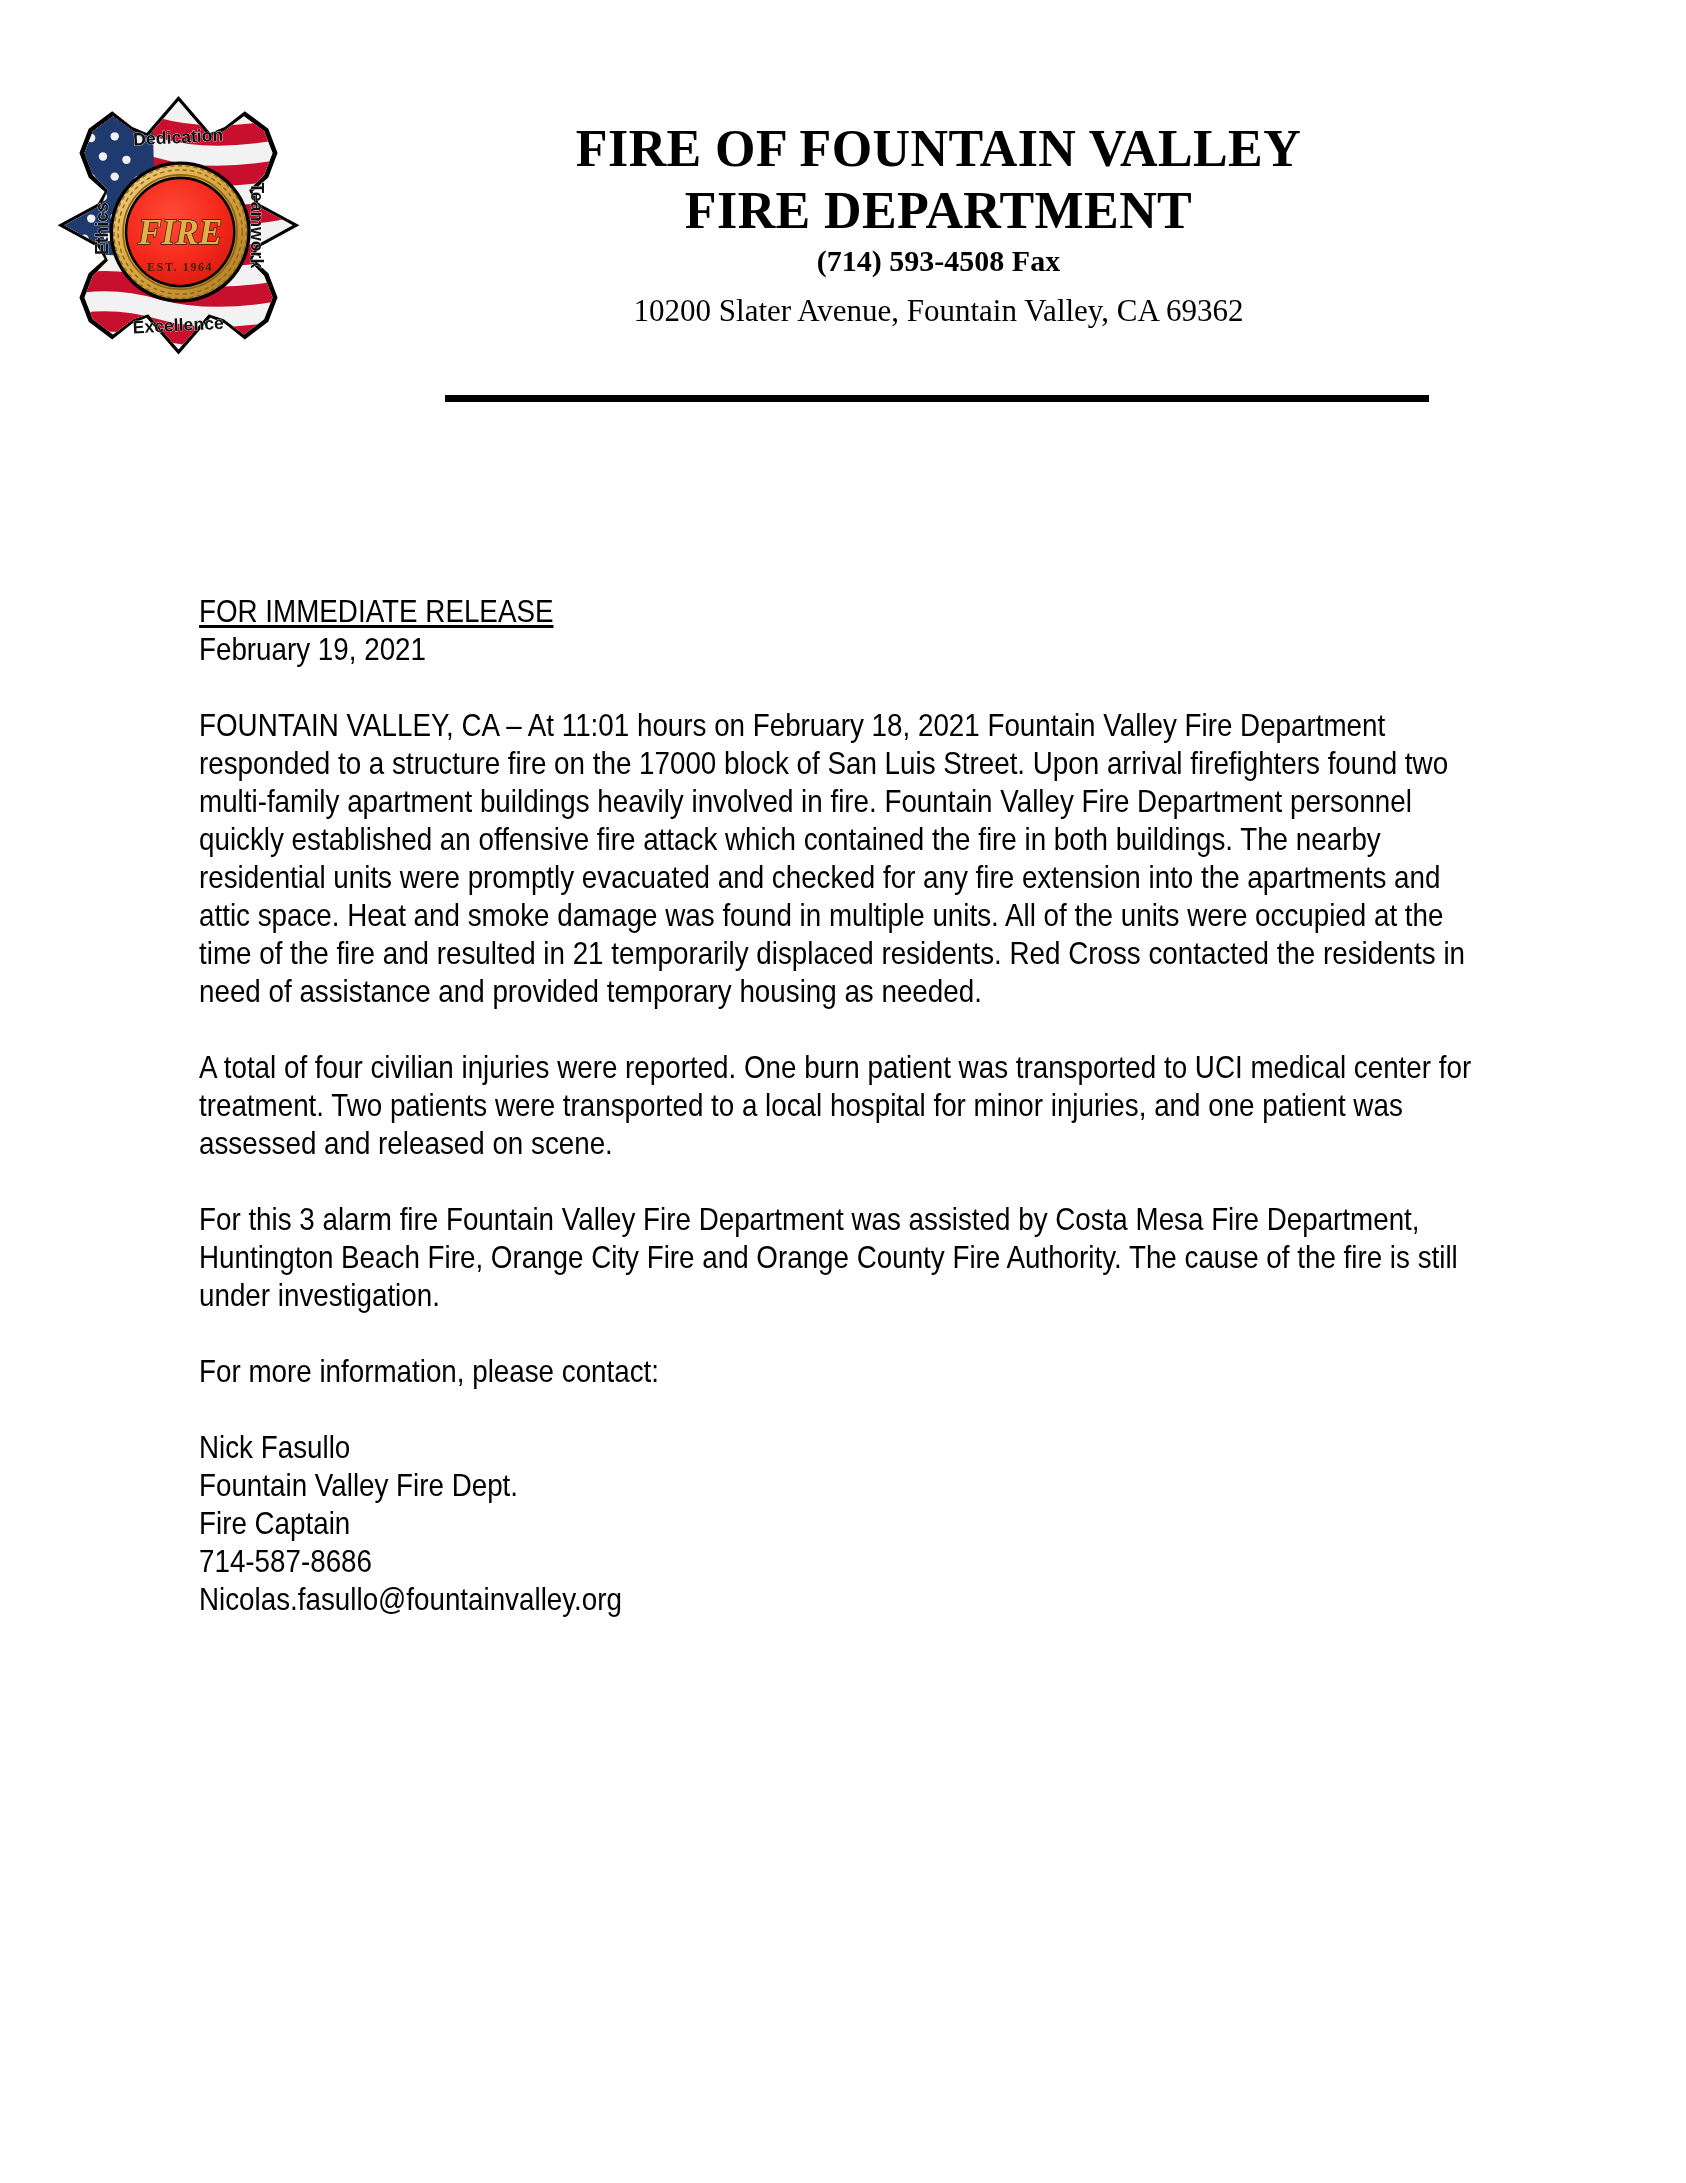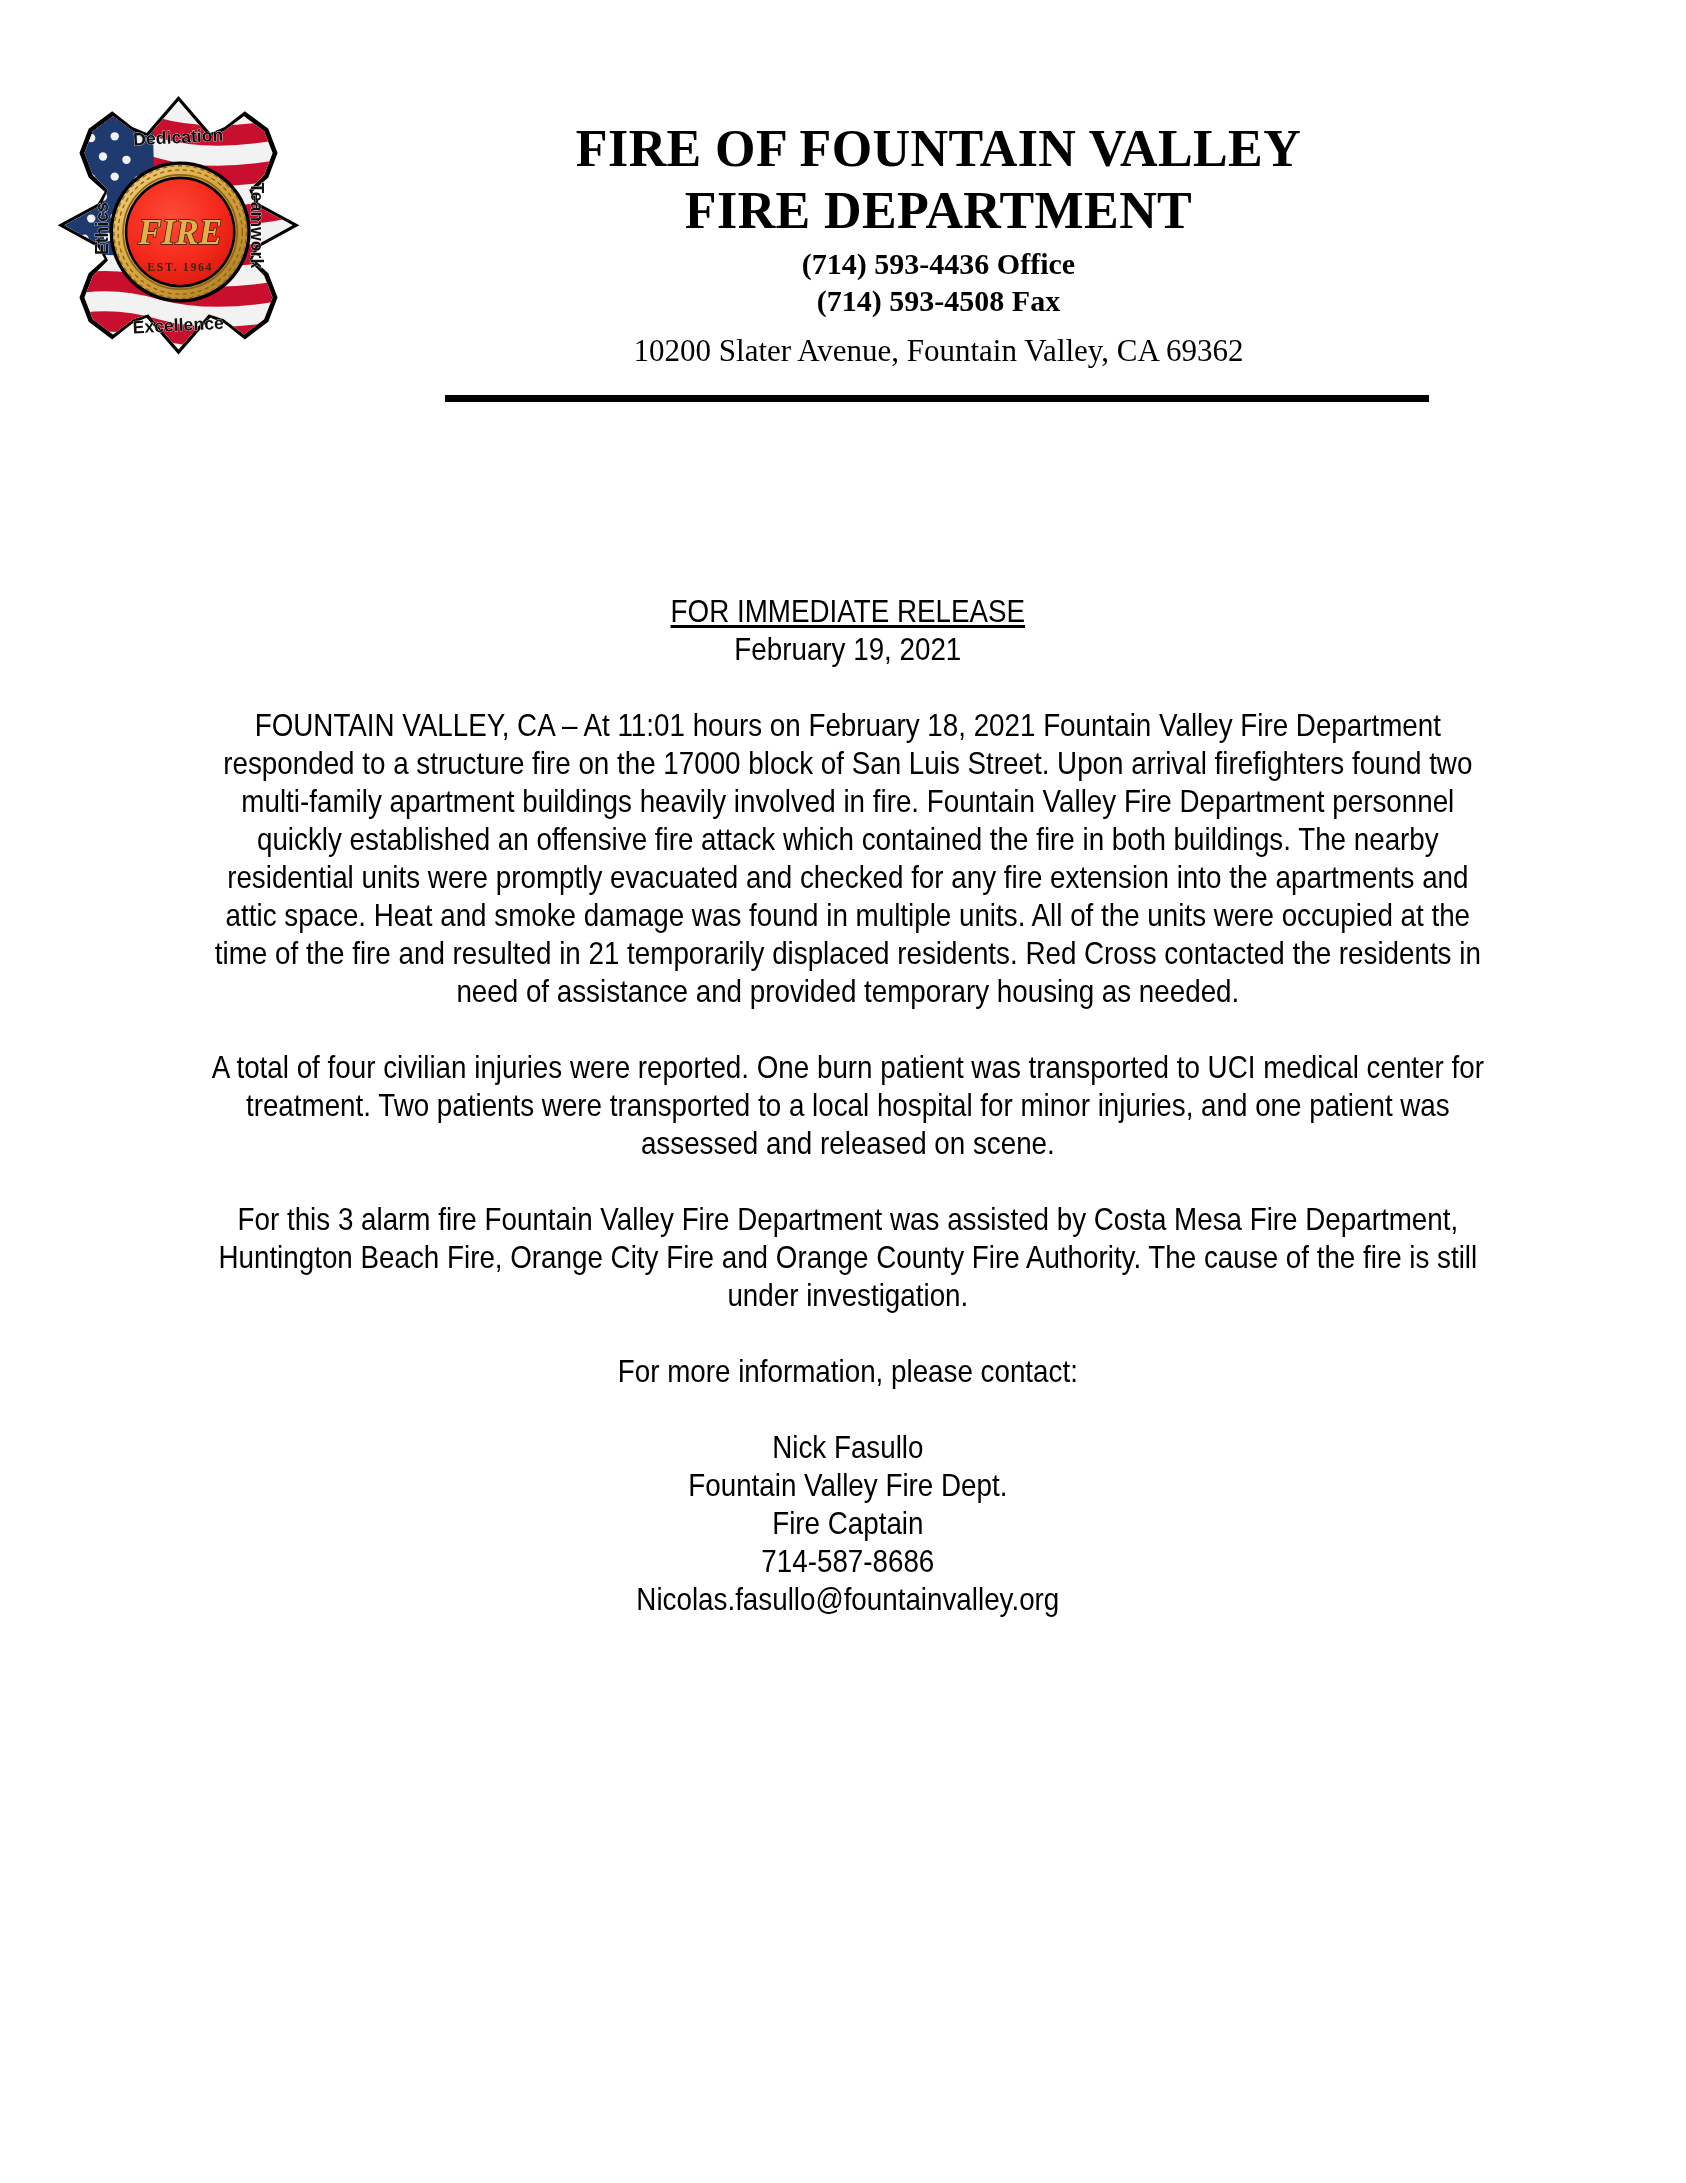--- a/index.html
+++ b/index.html
@@ -80,21 +80,20 @@
   .release-body {
     position: absolute;
     left: 199px;
     top: 592px;
     width: 1297px;
     font-family: "Liberation Sans", sans-serif;
     font-size: 32px;
     line-height: 38px;
     font-stretch: condensed;
     transform-origin: left top;
-    text-align: center;
   }
   .release-body .inner {
     width: 1495px;
     transform: scaleX(0.868);
     transform-origin: left top;
   }
   .headline {
     text-decoration: underline;
     text-underline-offset: 3.4px;
   }
@@ -213,21 +212,20 @@
         <circle cx="162" cy="168" r="63" fill="url(#redgrad)"></circle>
 
         <text x="162" y="182" text-anchor="middle" font-family="Liberation Serif, serif" font-weight="bold" font-style="italic" font-size="42" fill="#e0b04a" stroke="#2a1a05" stroke-width="1.6" paint-order="stroke">FIRE</text>
         <text x="162" y="214" text-anchor="middle" font-family="Liberation Serif, serif" font-weight="bold" font-size="14" letter-spacing="2" fill="#3a2408">EST. 1964</text>
       </svg>
     </div>
 
     <div class="header-text">
       <div class="org-line1">FIRE OF FOUNTAIN VALLEY</div>
       <div class="org-line2">FIRE DEPARTMENT</div>
-      <div class="phone-line">(714) 593-4436 Office</div>
       <div class="phone-line second">(714) 593-4508 Fax</div>
       <div class="address-line">10200 Slater Avenue, Fountain Valley, CA  69362</div>
     </div>
 
     <div class="header-rule"></div>
   </div>
 
   <div class="release-body">
     <div class="inner">
       <div class="headline">FOR IMMEDIATE RELEASE</div>

